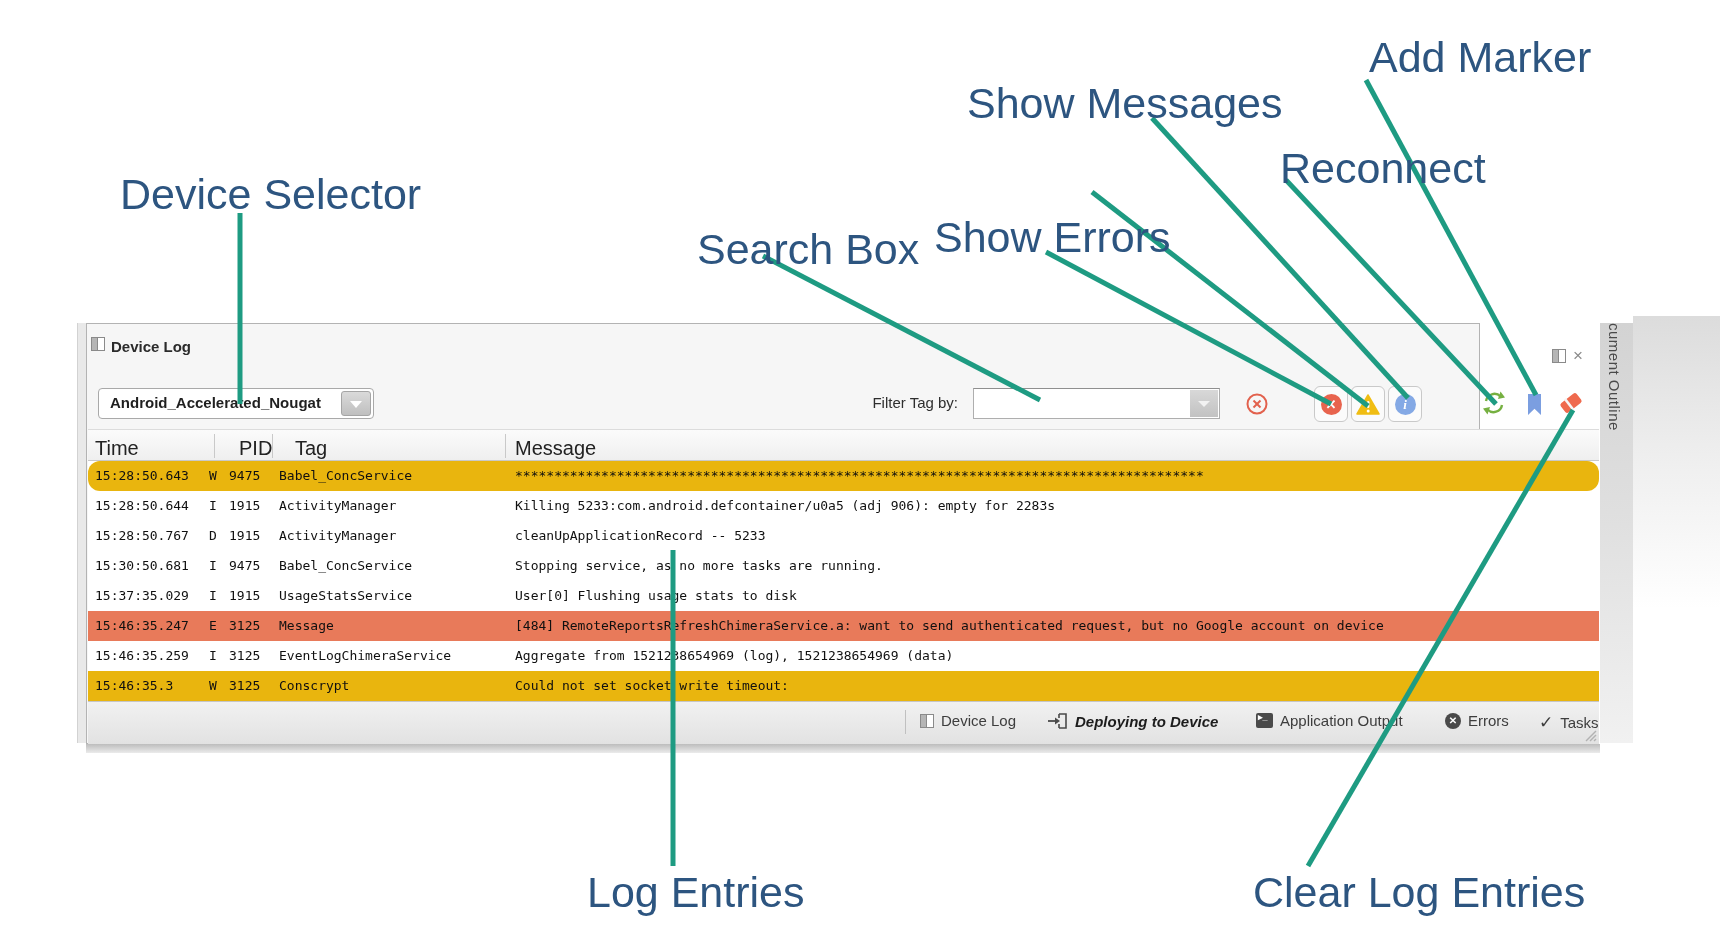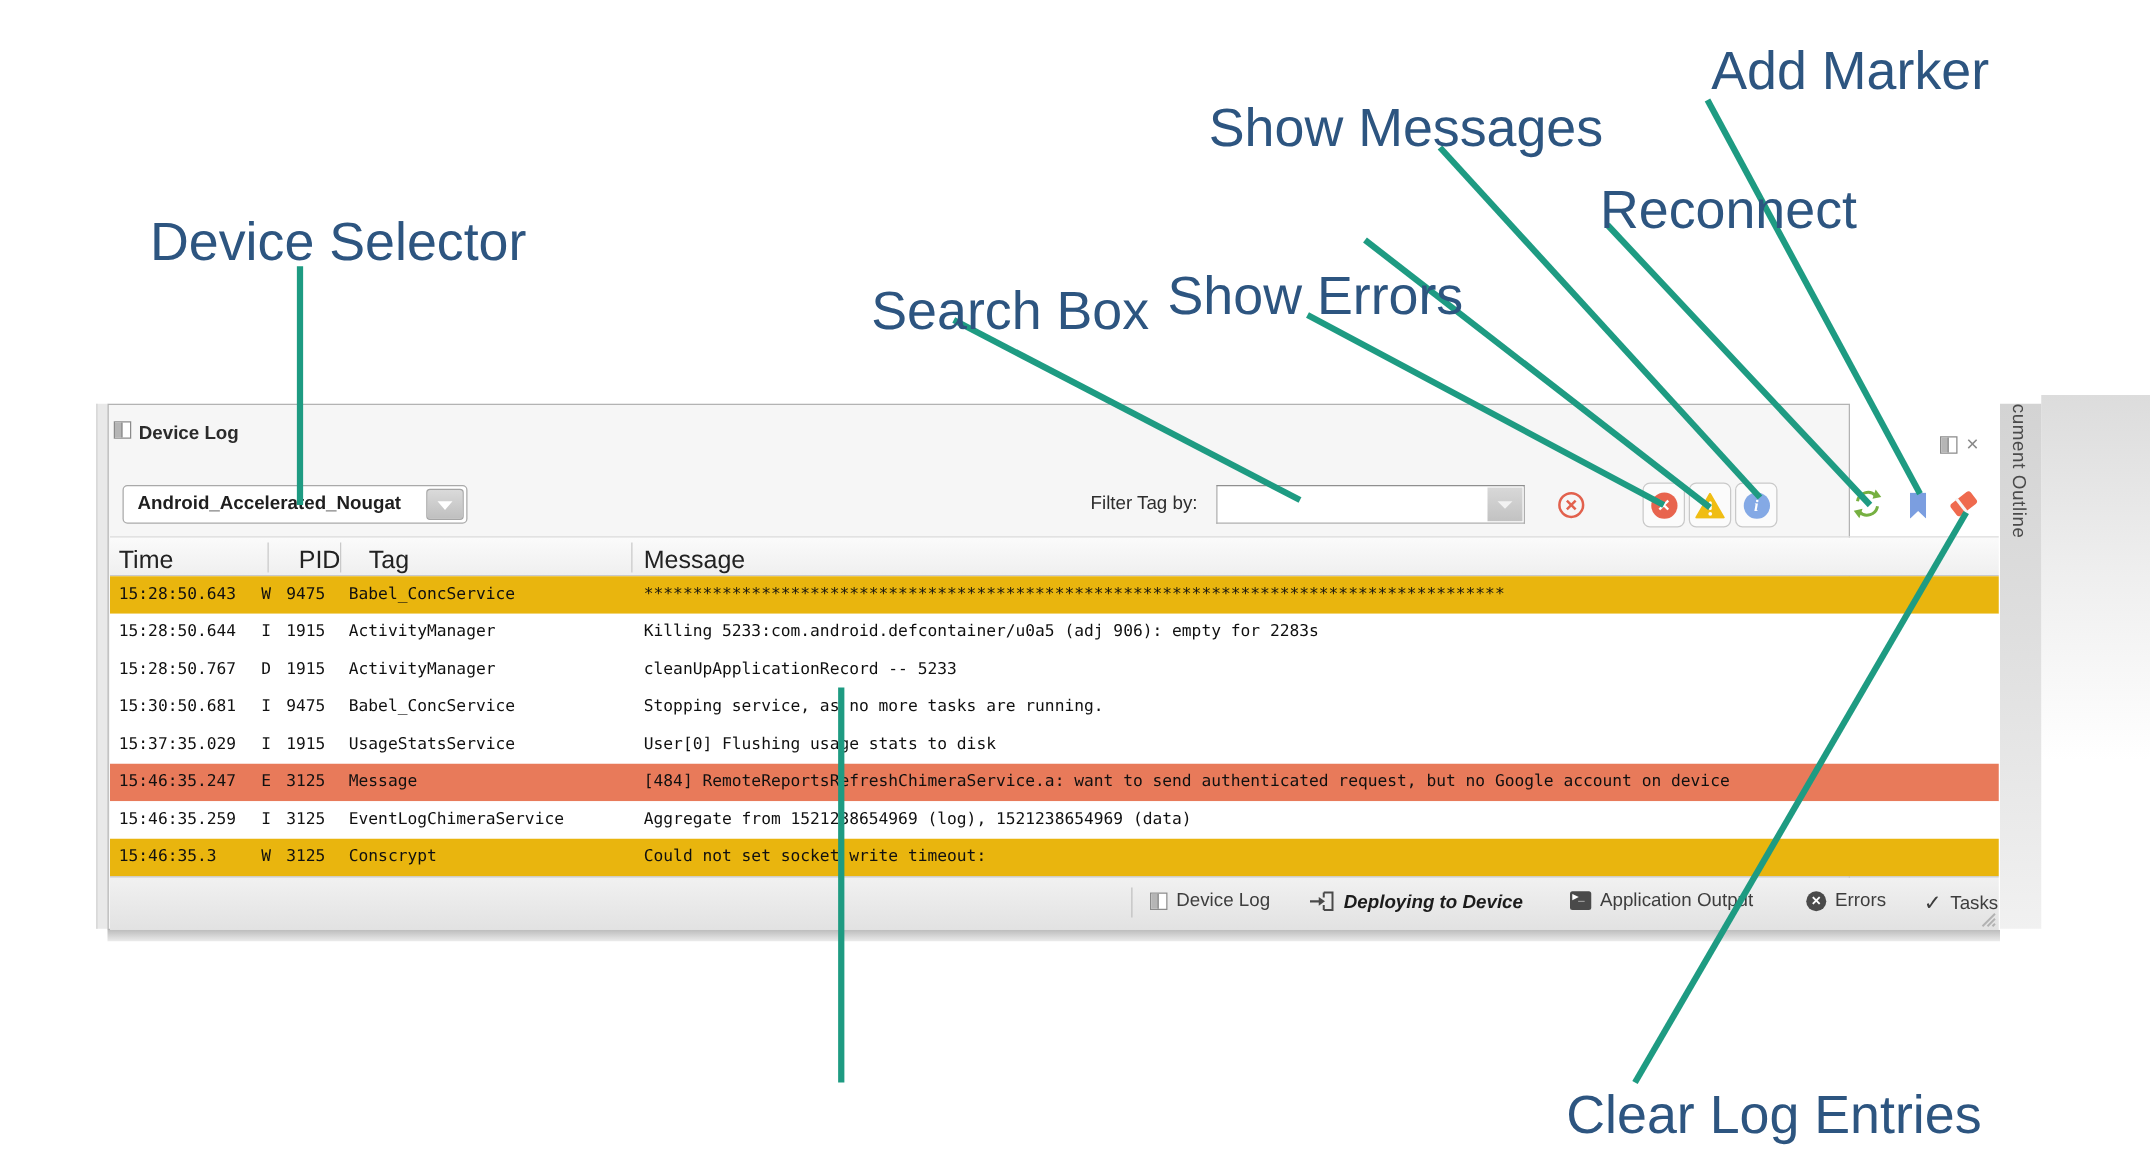--- a/index.html
+++ b/index.html
@@ -163,21 +163,21 @@
       <span class="th" style="left:7px;">Time</span>
       <span class="th" style="left:151px;">PID</span>
       <span class="th" style="left:207px;">Tag</span>
       <span class="th" style="left:427px;">Message</span>
       <span class="colsep" style="left:126px;"></span>
       <span class="colsep" style="left:184px;"></span>
       <span class="colsep" style="left:417px;"></span>
     </div>
 
     <div class="abs rows">
-      <div class="lrow warning" style="top:0px;">
+      <div class="lrow warning" style="top:0px;border-radius:12px;">
         <span class="cell c-time">15:28:50.643</span>
         <span class="cell c-level">W</span>
         <span class="cell c-pid">9475</span>
         <span class="cell c-tag">Babel_ConcService</span>
         <span class="cell c-msg">****************************************************************************************</span>
       </div>
       <div class="lrow" style="top:30px;">
         <span class="cell c-time">15:28:50.644</span>
         <span class="cell c-level">I</span>
         <span class="cell c-pid">1915</span>
@@ -277,15 +277,16 @@
       <line x1="673" y1="550" x2="673" y2="866"></line>
     </g>
   </svg>
 
   <div class="ann" style="left:120px;top:170px;">Device Selector</div>
   <div class="ann" style="left:697px;top:213px;margin-top:12px;">Search Box</div>
   <div class="ann" style="left:934px;top:213px;">Show Errors</div>
   <div class="ann" style="left:967px;top:79px;">Show Messages</div>
   <div class="ann" style="left:1280px;top:144px;">Reconnect</div>
   <div class="ann" style="left:1369px;top:33px;">Add Marker</div>
+  <div class="ann" style="left:587px;top:868px;">Log Entries</div>
   <div class="ann" style="left:1253px;top:868px;">Clear Log Entries</div>
 
 </div>
 
 </body></html>

